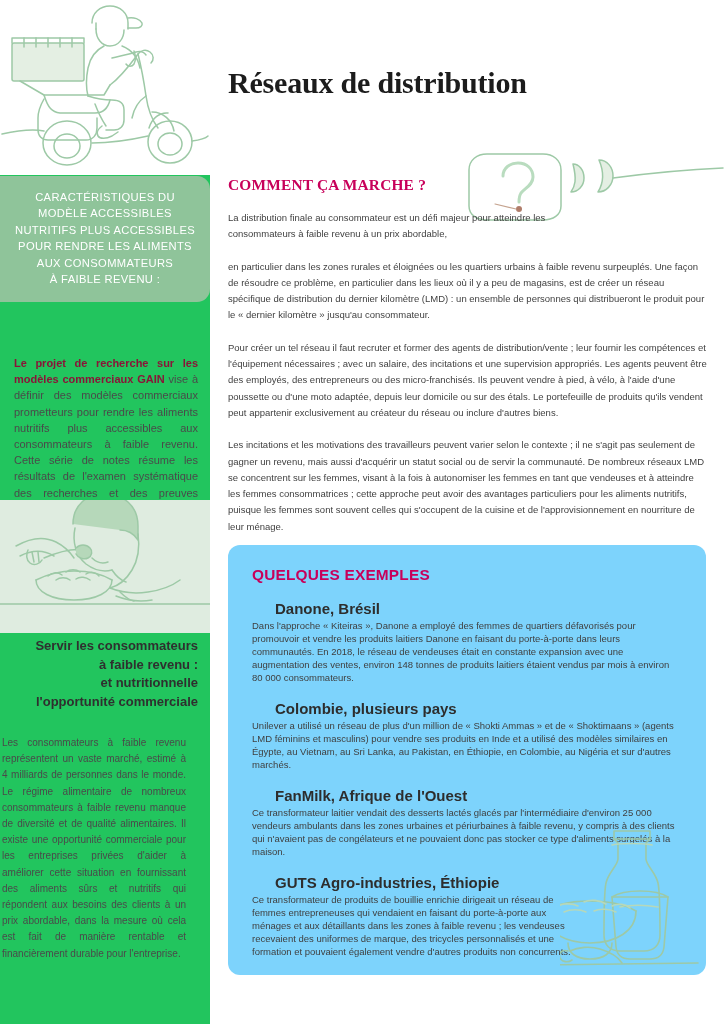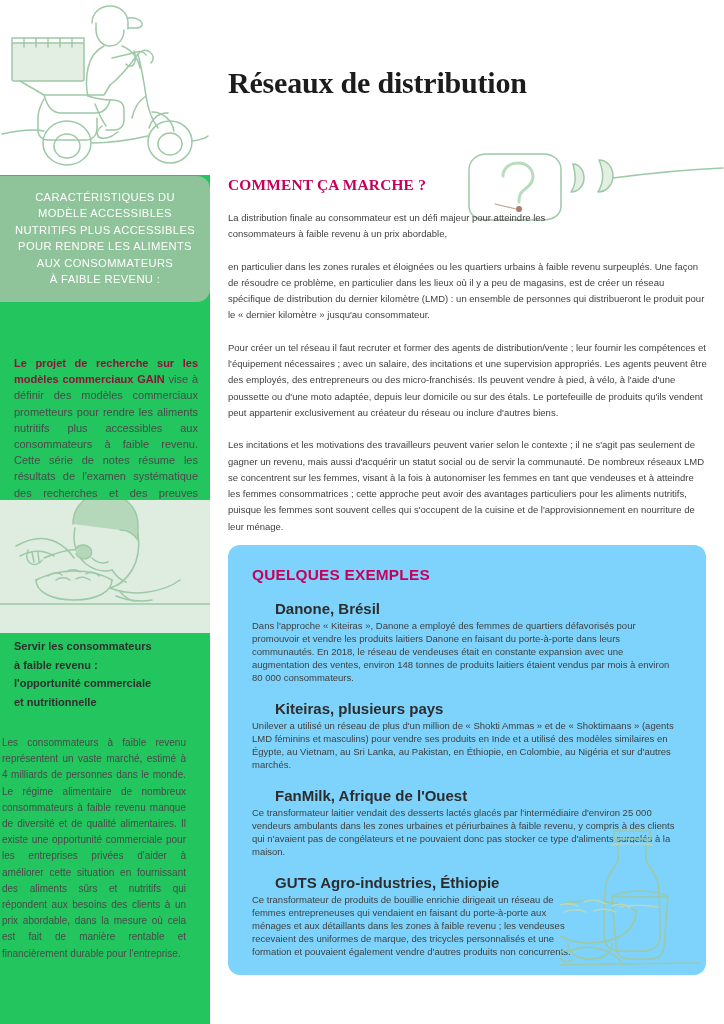--- a/index.html
+++ b/index.html
@@ -76,22 +76,22 @@
     width: 210px;
     height: 133px;
   }
   #sidebar-illustration-mid svg { display: block; }
 
   #sidebar-subheading {
     position: absolute;
     left: 14px;
     top: 637px;
     width: 184px;
-    text-align: left;
-    font-size: 11px;
+    text-align: right;
+    font-size: 13px;
     line-height: 18.6px;
     font-weight: bold;
     color: #2f2f2f;
   }
 
   #sidebar-body {
     position: absolute;
     left: 2px;
     top: 725px;
     width: 184px;
@@ -291,22 +291,22 @@
 
       <path d="M110 88 C120 92 134 94 148 92 C162 90 172 86 180 80"></path>
       <path d="M116 96 C126 100 140 102 152 100"></path>
       <path d="M120 92 C124 96 128 100 134 101"></path>
     </svg>
   </div>
 
   <div id="sidebar-subheading">
     <div>Servir les consommateurs</div>
     <div>à faible revenu :</div>
+    <div>et nutritionnelle</div>
     <div>l'opportunité commerciale</div>
-    <div>et nutritionnelle</div>
   </div>
 
   <p id="sidebar-body">Les consommateurs à faible revenu représentent un vaste marché, estimé à 4 milliards de personnes dans le monde. Le régime alimentaire de nombreux consommateurs à faible revenu manque de diversité et de qualité alimentaires. Il existe une opportunité commerciale pour les entreprises privées d'aider à améliorer cette situation en fournissant des aliments sûrs et nutritifs qui répondent aux besoins des clients à un prix abordable, dans la mesure où cela est fait de manière rentable et financièrement durable pour l'entreprise.</p>
 </div>
 
 <div id="main">
 
   <h1 id="page-title">
     <span>Réseaux de distribution</span><br>
   </h1>
@@ -334,21 +334,21 @@
     <p class="body-par">Pour créer un tel réseau il faut recruter et former des agents de distribution/vente ; leur fournir les compétences et l'équipement nécessaires ; avec un salaire, des incitations et une supervision appropriés. Les agents peuvent être des employés, des entrepreneurs ou des micro-franchisés. Ils peuvent vendre à pied, à vélo, à l'aide d'une poussette ou d'une moto adaptée, depuis leur domicile ou sur des étals. Le portefeuille de produits qu'ils vendent peut appartenir exclusivement au créateur du réseau ou inclure d'autres biens.</p>
     <p class="body-par">Les incitations et les motivations des travailleurs peuvent varier selon le contexte ; il ne s'agit pas seulement de gagner un revenu, mais aussi d'acquérir un statut social ou de servir la communauté. De nombreux réseaux LMD se concentrent sur les femmes, visant à la fois à autonomiser les femmes en tant que vendeuses et à atteindre les femmes consommatrices ; cette approche peut avoir des avantages particuliers pour les aliments nutritifs, puisque les femmes sont souvent celles qui s'occupent de la cuisine et de l'approvisionnement en nourriture de leur ménage.</p>
   </div>
 
   <div id="examples-box">
     <h2 id="examples-heading">QUELQUES EXEMPLES</h2>
 
     <h3 class="example-name">Danone, Brésil</h3>
     <p class="example-text">Dans l'approche « Kiteiras », Danone a employé des femmes de quartiers défavorisés pour promouvoir et vendre les produits laitiers Danone en faisant du porte-à-porte dans leurs communautés. En 2018, le réseau de vendeuses était en constante expansion avec une augmentation des ventes, environ 148 tonnes de produits laitiers étaient vendus par mois à environ 80 000 consommateurs.</p>
 
-    <h3 class="example-name">Kiteiras, plusieurs pays</h3>
+    <h3 class="example-name">Colombie, plusieurs pays</h3>
     <p class="example-text">Unilever a utilisé un réseau de plus d'un million de « Shokti Ammas » et de « Shoktimaans » (agents LMD féminins et masculins) pour vendre ses produits en Inde et a utilisé des modèles similaires en Égypte, au Vietnam, au Sri Lanka, au Pakistan, en Éthiopie, en Colombie, au Nigéria et sur d'autres marchés.</p>
 
     <h3 class="example-name">FanMilk, Afrique de l'Ouest</h3>
     <p class="example-text">Ce transformateur laitier vendait des desserts lactés glacés par l'intermédiaire d'environ 25 000 vendeurs ambulants dans les zones urbaines et périurbaines à faible revenu, y compris à des clients qui n'avaient pas de congélateurs et ne pouvaient donc pas stocker ce type d'aliments surgelés à la maison.</p>
 
     <h3 class="example-name">GUTS Agro-industries, Éthiopie</h3>
     <p class="example-text short">Ce transformateur de produits de bouillie enrichie dirigeait un réseau de femmes entrepreneuses qui vendaient en faisant du porte-à-porte aux ménages et aux détaillants dans les zones à faible revenu ; les vendeuses recevaient des uniformes de marque, des tricycles personnalisés et une formation et pouvaient également vendre d'autres produits non concurrents.</p>
 
     <div id="bottle-decoration">
       <svg width="140" height="150" viewBox="0 0 140 150" fill="none" stroke="#9dc9a6" stroke-width="1.6" stroke-linecap="round" stroke-linejoin="round">

